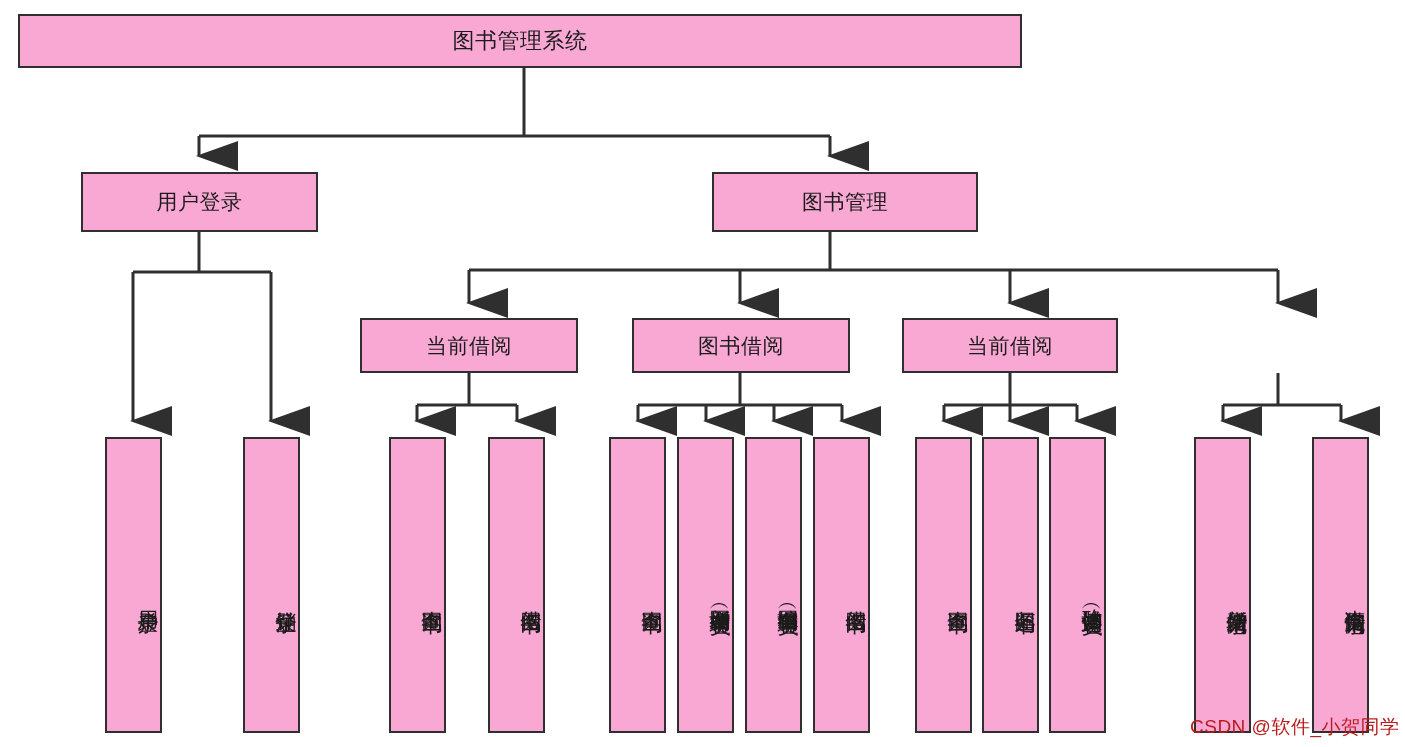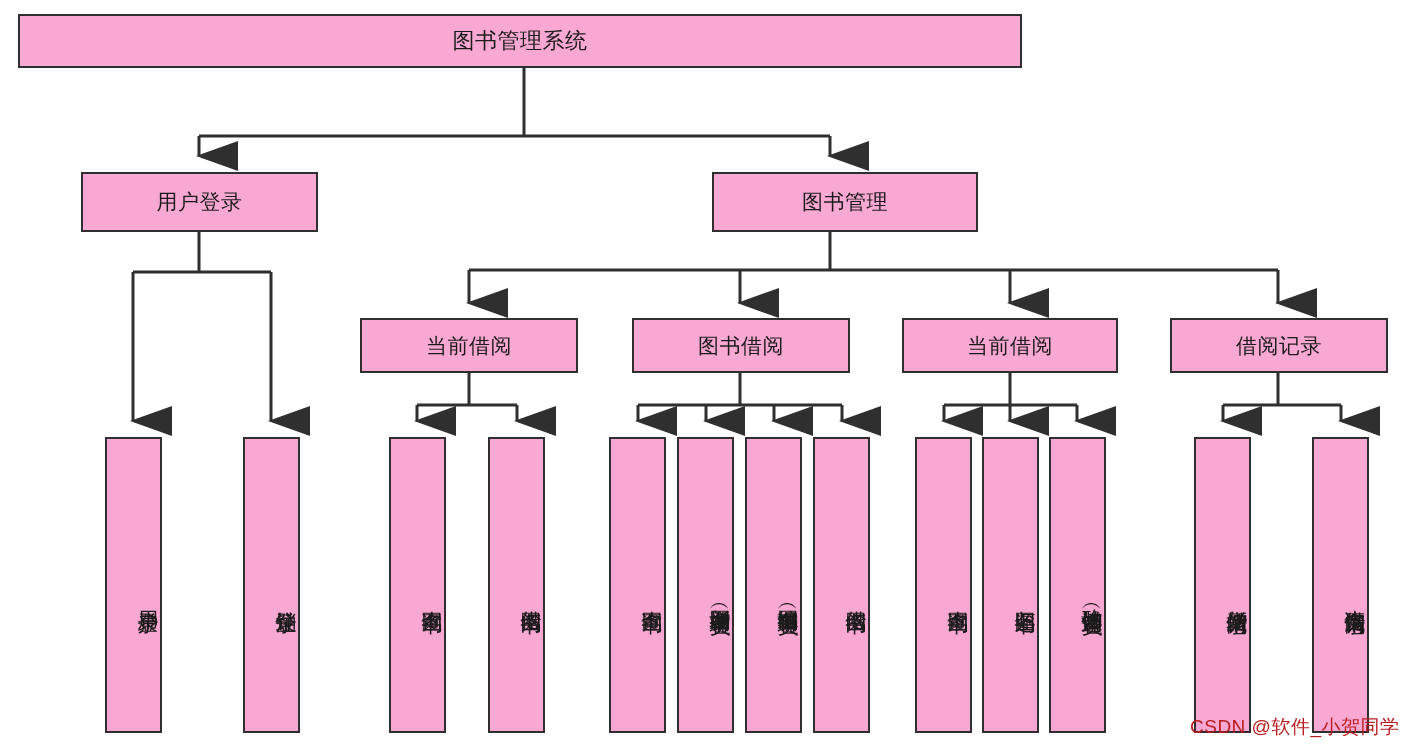--- a/index.html
+++ b/index.html
@@ -141,23 +141,20 @@
   </div>
 
   <div class="node h" style="left:632px; top:318px; width:218px; height:55px;">
     <span>图书借阅</span>
   </div>
 
   <div class="node h" style="left:902px; top:318px; width:216px; height:55px;justify-content:center;">
     <span>当前借阅</span>
   </div>
 
-  <div class="node h" style="left:1170px; top:318px; width:218px; height:55px;">
-    <span>借阅记录</span>
-  </div>
 
   <div class="node v" style="left:105px; top:437px; width:57px; height:296px;">
     <span>用户登录</span>
   </div>
 
   <div class="node v" style="left:243px; top:437px; width:57px; height:296px;">
     <span>注销登录</span>
   </div>
 
   <div class="node v" style="left:389px; top:437px; width:57px; height:296px;">

